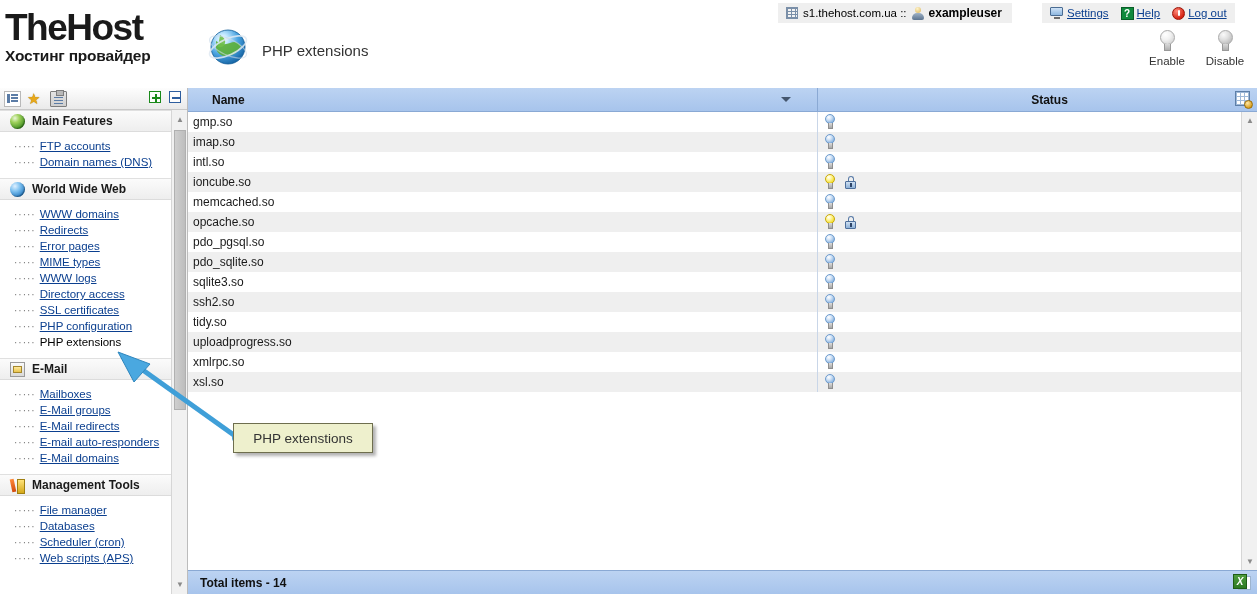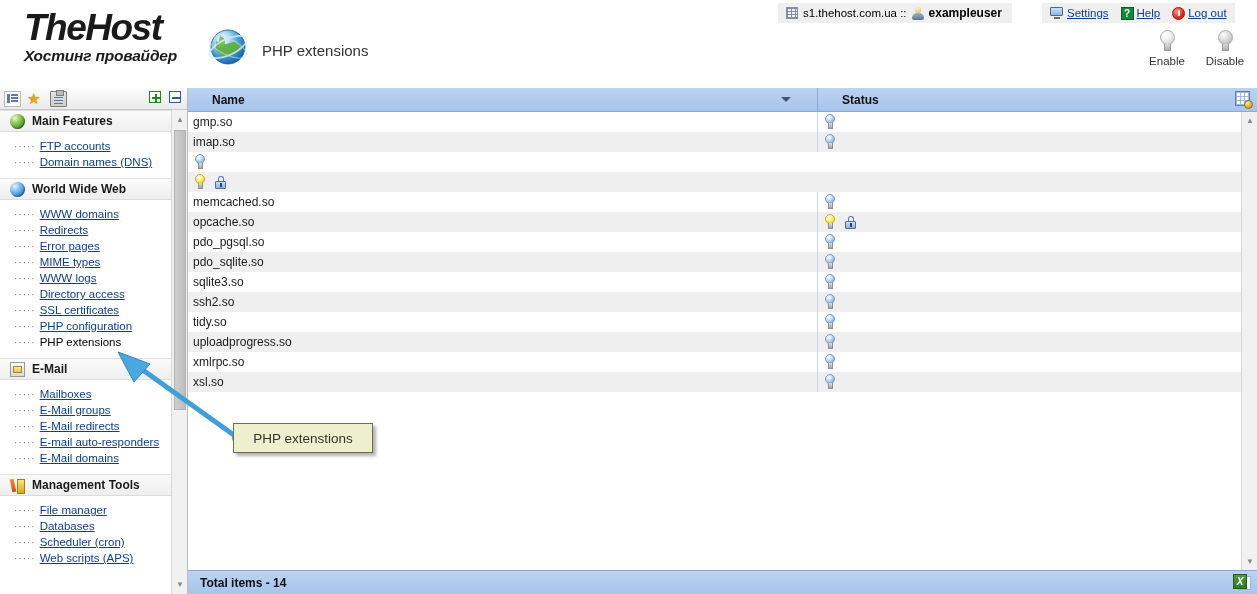--- a/index.html
+++ b/index.html
@@ -10,21 +10,21 @@
     background: #ffffff;
     font-family: "Liberation Sans", sans-serif;
     font-size: 12px;
     color: #000;
   }
   #app { position: relative; width: 1257px; height: 594px; }
 
   
   .topbar { position: absolute; top:0; left:0; width:1257px; height:88px; background:#fff; }
 
-  .logo { position:absolute; left:24px; top:9px; width:175px;font-style:italic; }
+  .logo { position:absolute; left:5px; top:9px; width:175px; }
   .logo-main {
     font-family: "Liberation Sans", sans-serif;
     font-weight: bold; font-size: 37px; letter-spacing: -1.5px;
     color: #1a1a1a; line-height: 38px; white-space: nowrap;
   }
   .logo-sub {
     font-family: "Liberation Sans", sans-serif;
     font-weight: bold; font-size: 15.5px; color: #1a1a1a;
     line-height: 17px; letter-spacing: -0.2px; white-space: nowrap;
   }
@@ -191,21 +191,21 @@
     position:absolute; left:0; top:0; width:1069px; height:24px;
     background:linear-gradient(#bcd3f2,#a7c4ec);
     border-bottom:1px solid #8aa9d4;
     display:flex; align-items:center;
   }
   .gh-cell {
     font-weight:bold; font-size:12px; color:#111; padding-left:24px;
     height:24px; display:flex; align-items:center; position:relative;
   }
   .gh-name { width:630px; border-right:1px solid #8aa9d4; }
-  .gh-status { flex:1; }
+  .gh-status { flex:1;justify-content:center; }
   .sortdown {
     position:absolute; right:26px; top:9px;
     width:0;height:0;border-left:5px solid transparent;border-right:5px solid transparent;
     border-top:5px solid #44566e; cursor:pointer;
   }
   .gridcfg {
     position:absolute; right:4px; top:3px; width:18px; height:18px; cursor:pointer;
   }
   .gridcfg .gq {
     position:absolute; left:0; top:0; width:15px; height:15px;
@@ -527,28 +527,30 @@
         <div class="row even">
           <div class="cell-name">imap.so</div>
           <div class="cell-status">
             <span class="bulb-sm off">
               <i class="g"></i>
               <i class="s"></i>
             </span>
           </div>
         </div>
         <div class="row odd">
+          <div class="cell-name">intl.so</div>
           <div class="cell-status">
             <span class="bulb-sm off">
               <i class="g"></i>
               <i class="s"></i>
             </span>
           </div>
         </div>
         <div class="row even">
+          <div class="cell-name">ioncube.so</div>
           <div class="cell-status">
             <span class="bulb-sm on">
               <i class="g"></i>
               <i class="s"></i>
             </span>
             <span class="lock-sm">
               <i class="shackle"></i>
               <i class="bodyl"></i>
               <i class="kh2"></i>
             </span>

